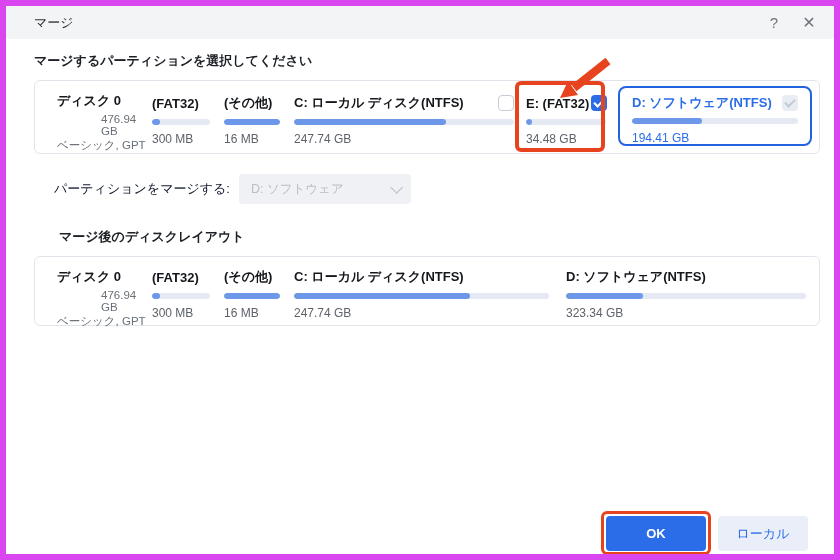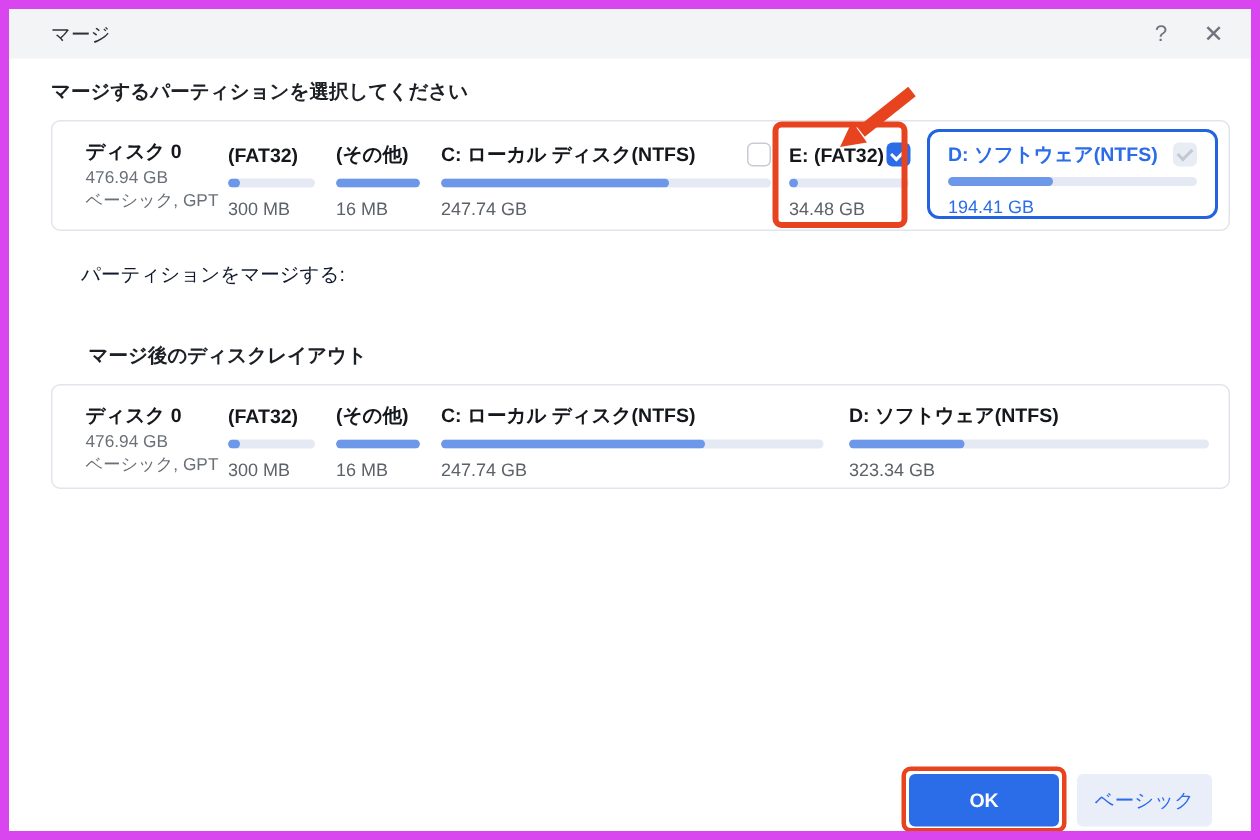--- a/index.html
+++ b/index.html
@@ -24,21 +24,21 @@
   .sl2{top:222px;margin-left:25px;}
   
   .panel{
     position:absolute;left:28px;width:786px;box-sizing:border-box;background:#fff;
     border:1px solid #e1e5eb;border-radius:6px;display:flex;padding-left:22px;
   }
   .panel1{top:74px;height:74px;}
   .panel2{top:250px;height:70px;}
   .disk-info{width:95px;padding-top:11px;flex:none;}
   .disk-name{font-size:13px;font-weight:bold;color:#14171b;}
-  .disk-size{font-size:11.5px;color:#6a7077;margin-top:3px;}
+  .disk-size{font-size:11.5px;color:#6a7077;margin-top:3px;margin-left:44px;}
   .disk-type{font-size:11.5px;color:#6a7077;margin-top:1px;}
   .part{flex:none;padding-top:13px;}
   .panel2 .part{padding-top:11px;}
   .hdr{display:flex;align-items:center;height:18px;font-size:13px;font-weight:bold;
        color:#14171b;white-space:nowrap;}
   .bar{height:6px;background:#e4e9f3;border-radius:3px;margin-top:7px;overflow:hidden;}
   .fill{height:6px;background:#6d97e8;border-radius:3px;}
   .size{font-size:12px;color:#5d6269;margin-top:7px;}
   
   .cb{width:16px;height:16px;border-radius:4px;box-sizing:border-box;flex:none;position:relative;cursor:pointer;}
@@ -145,20 +145,24 @@
   </div>
 
   <div class="red-box red-box-e"></div>
   <svg class="arrow-svg" viewBox="0 0 62 46">
     <line x1="57" y1="5" x2="23" y2="32" stroke="#e8431f" stroke-width="8"></line>
     <polygon points="9,42 27,39 17,25" fill="#e8431f"></polygon>
   </svg>
 
   <div class="merge-row">
     <span class="merge-label">パーティションをマージする:</span>
+    <div class="select">
+      <span>D: ソフトウェア</span>
+      <span class="chevron"></span>
+    </div>
   </div>
 
   <div class="section-label sl2">マージ後のディスクレイアウト</div>
 
   <div class="panel panel2">
     <div class="disk-info">
       <div class="disk-name">ディスク 0</div>
       <div class="disk-size">476.94 GB</div>
       <div class="disk-type">ベーシック, GPT</div>
     </div>
@@ -191,15 +195,15 @@
       <div class="hdr">D: ソフトウェア(NTFS)</div>
       <div class="bar">
           <div class="fill" style="width: 32%;"></div>
         </div>
       <div class="size">323.34 GB</div>
     </div>
   </div>
 
   <button class="btn ok-btn">OK</button>
   <div class="red-box red-box-ok"></div>
-  <button class="btn cancel-btn">ベーシック</button>
+  <button class="btn cancel-btn">ローカル</button>
 
 </div>
 
 </body></html>

